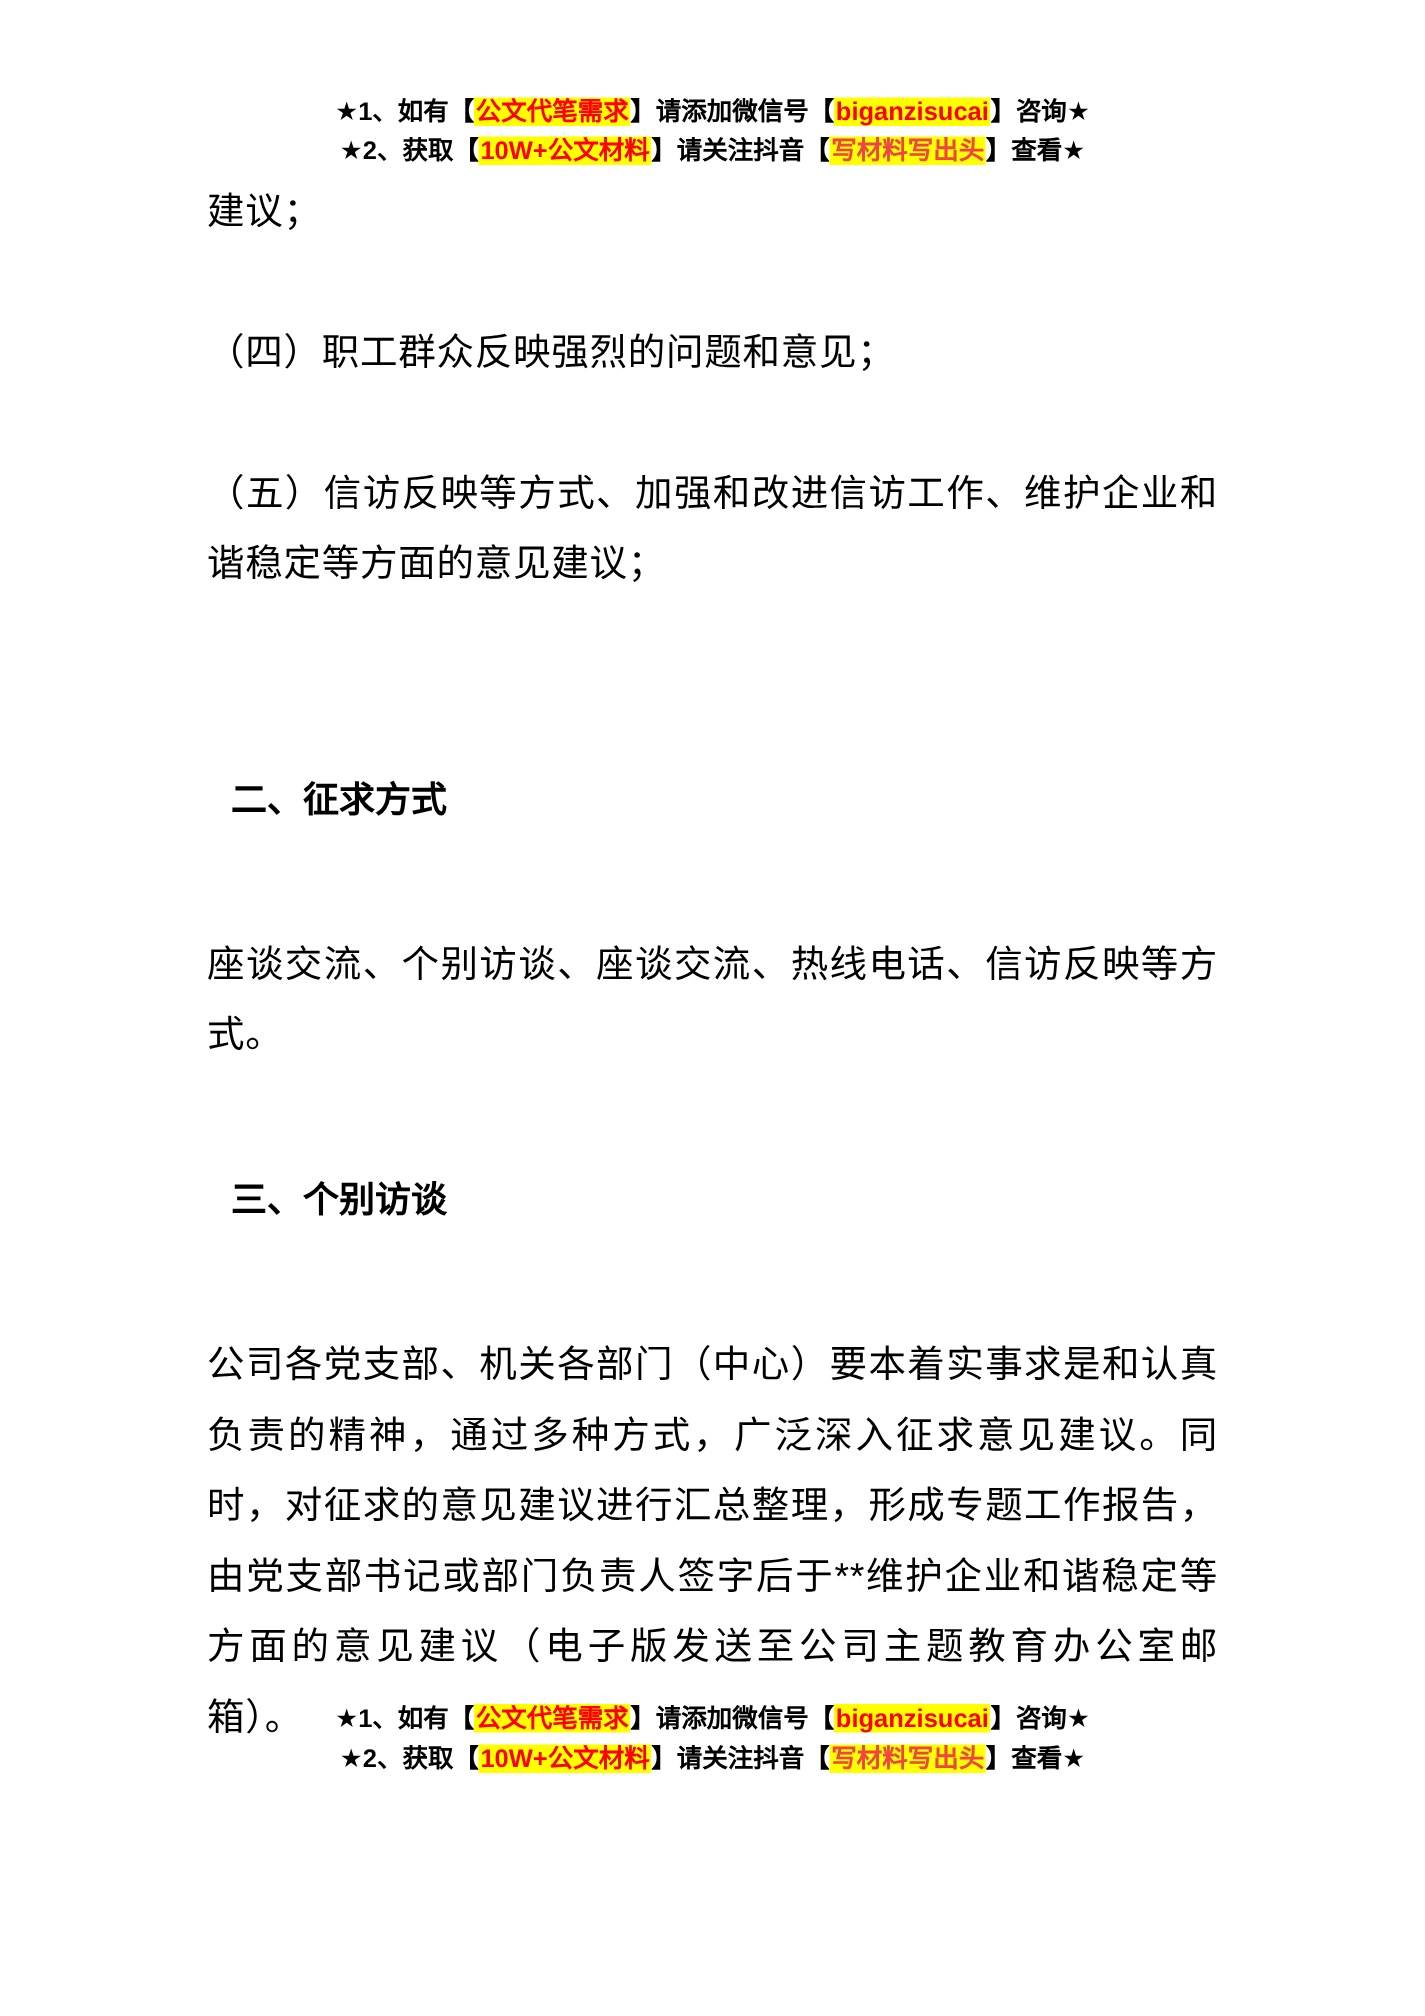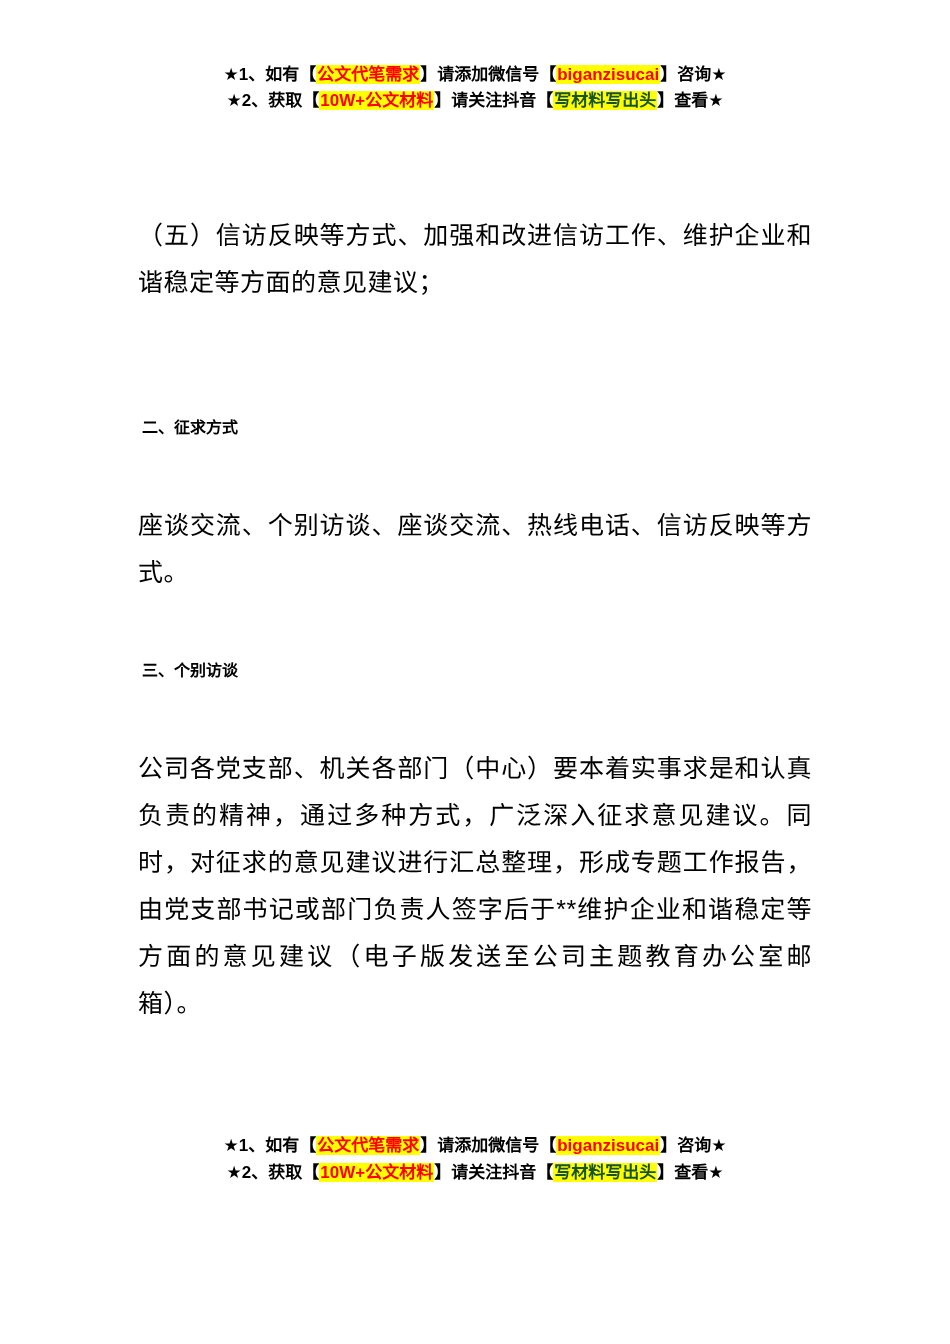--- a/index.html
+++ b/index.html
@@ -47,21 +47,21 @@
   .promo-line {
     display: block;
   }
   .hl-red {
     background: #ffff00;
     color: #ff0000;
     padding: 0 1px;
   }
   .hl-black {
     background: #ffff00;
-    color: #14532d;
+    color: #ef4444;
     padding: 0 1px;
   }
   .underline {
   }
   .star { color: #000000; }
 
   
   .content {
     position: absolute;
     left: 138px;
@@ -71,40 +71,42 @@
   p.para {
     margin: 0;
     font-size: 25px;
     line-height: 47px;
     text-align: justify;
     text-justify: inter-ideograph;
     letter-spacing: 0.5px;
   }
   .spacer-lg { height: 47px; }
   p.heading {
-    margin: 4px;
-    font-size: 16px;
+    margin: 16px;
+    font-size: 24px;
     font-weight: bold;
     line-height: 47px;
   }
 </style>
 </head>
 <body>
 
 <div class="page">
 
   <div class="promo promo-top">
     <span class="promo-line"><span class="star">★</span><span>1、如有</span><span>【</span><span class="hl-red">公文代笔需求</span><span>】</span><span>请添加微信号</span><span>【</span><span class="hl-red">biganzisucai</span><span>】</span><span>咨询</span><span class="star">★</span></span>
     <span class="promo-line"><span class="star">★</span><span>2、获取</span><span>【</span><span class="hl-red">10W+公文材料</span><span>】</span><span class="underline">请关注抖音</span><span>【</span><span class="hl-black underline">写材料写出头</span><span>】</span><span>查看</span><span class="star">★</span></span>
   </div>
 
   <div class="content">
 
+    <p class="para">建议；</p>
     <div class="spacer-lg"></div>
 
+    <p class="para">（四）职工群众反映强烈的问题和意见；</p>
     <div class="spacer-lg"></div>
 
     <p class="para">（五）信访反映等方式、加强和改进信访工作、维护企业和谐稳定等方面的意见建议；</p>
     <div class="spacer-lg"></div>
 
     <div class="spacer-lg"></div>
 
     <p class="heading">二、征求方式</p>
     <div class="spacer-lg"></div>
 

